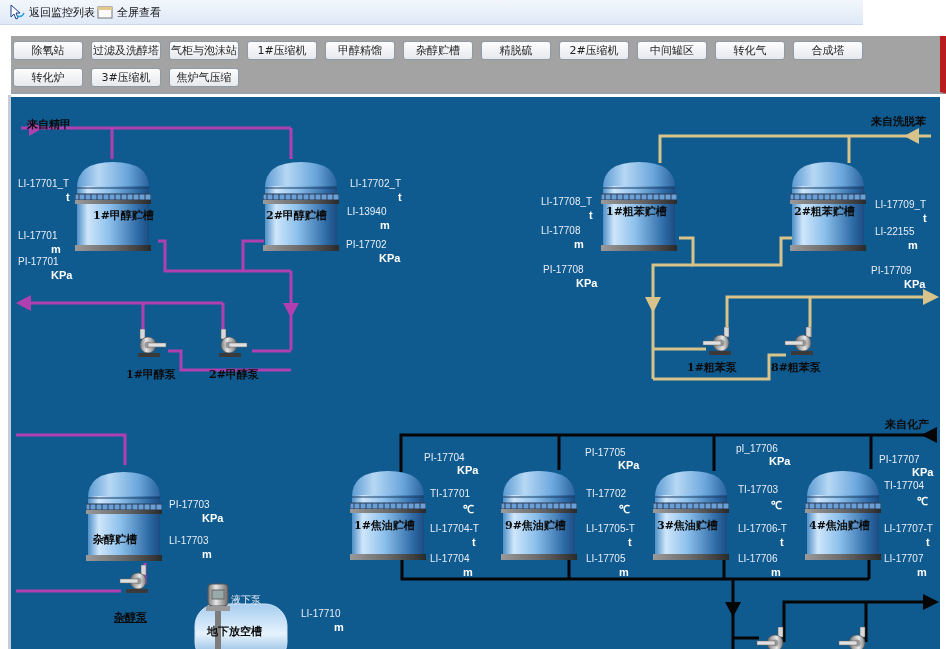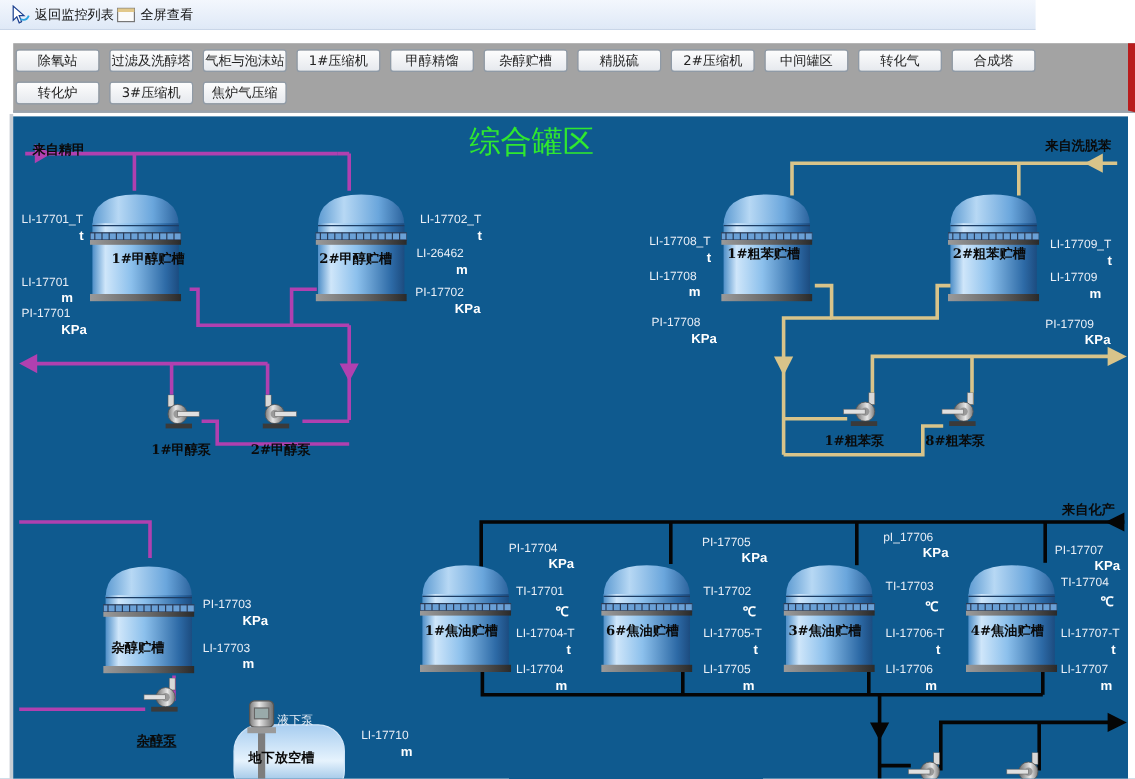--- a/index.html
+++ b/index.html
@@ -143,21 +143,20 @@
       <path d="M722 482 L722 552"></path>
       <path d="M773 545 L773 505 L920 505"></path>
       <path d="M855 545 L855 505"></path>
       <path d="M722 541 L748 541"></path>
     </g>
     <polygon points="926,330 926,346 910,338" fill="#050505"></polygon>
     <polygon points="714,505 730,505 722,520" fill="#050505"></polygon>
     <polygon points="912,497 912,513 928,505" fill="#050505"></polygon>
   </svg>
 
-  <div class="title" style="left:380px;top:4px;">综合罐区</div>
 
   <div class="flow" style="left:16px;top:20px;">来自精甲</div>
   <div class="flow" style="left:860px;top:17px;">来自洗脱苯</div>
   <div class="flow" style="left:874px;top:320px;">来自化产</div>
 
   <div id="tanks">
       <div class="tank" style="left: 64px; top: 63px;"><svg width="76" height="92">
           <path d="M2 28 Q2 2 38 2 Q74 2 74 28 Z" fill="url(#tankDome)"></path>
           <rect x="2" y="26" width="72" height="62" fill="url(#tankBody)"></rect>
           <line x1="2" y1="28" x2="74" y2="28" stroke="#1d3d63" stroke-width="1"></line>
@@ -244,58 +243,58 @@
   <div class="lbl" style="left:7px;top:81px;">LI-17701_T</div>
   <div class="unit" style="left:55px;top:94px;">t</div>
   <div class="lbl" style="left:7px;top:133px;">LI-17701</div>
   <div class="unit" style="left:40px;top:146px;">m</div>
   <div class="lbl" style="left:7px;top:159px;">PI-17701</div>
   <div class="unit" style="left:40px;top:172px;">KPa</div>
 
   <div class="tname" style="left:255px;top:111px;">2#甲醇贮槽</div>
   <div class="lbl" style="left:339px;top:81px;">LI-17702_T</div>
   <div class="unit" style="left:387px;top:94px;">t</div>
-  <div class="lbl" style="left:336px;top:109px;">LI-26462</div>
+  <div class="lbl" style="left:336px;top:109px;">LI-13940</div>
   <div class="unit" style="left:369px;top:122px;">m</div>
   <div class="lbl" style="left:335px;top:142px;">PI-17702</div>
   <div class="unit" style="left:368px;top:155px;">KPa</div>
 
   <div class="tname" style="left:595px;top:107px;">1#粗苯贮槽</div>
   <div class="lbl" style="left:530px;top:99px;">LI-17708_T</div>
   <div class="unit" style="left:578px;top:112px;">t</div>
   <div class="lbl" style="left:530px;top:128px;">LI-17708</div>
   <div class="unit" style="left:563px;top:141px;">m</div>
   <div class="lbl" style="left:532px;top:167px;">PI-17708</div>
   <div class="unit" style="left:565px;top:180px;">KPa</div>
 
   <div class="tname" style="left:783px;top:107px;">2#粗苯贮槽</div>
   <div class="lbl" style="left:864px;top:102px;">LI-17709_T</div>
   <div class="unit" style="left:912px;top:115px;">t</div>
-  <div class="lbl" style="left:864px;top:129px;">LI-17709</div>
+  <div class="lbl" style="left:864px;top:129px;">LI-22155</div>
   <div class="unit" style="left:897px;top:142px;">m</div>
   <div class="lbl" style="left:860px;top:168px;">PI-17709</div>
   <div class="unit" style="left:893px;top:181px;">KPa</div>
 
   <div class="tname" style="left:82px;top:435px;">杂醇贮槽</div>
   <div class="lbl" style="left:158px;top:402px;">PI-17703</div>
   <div class="unit" style="left:191px;top:415px;">KPa</div>
   <div class="lbl" style="left:158px;top:438px;">LI-17703</div>
   <div class="unit" style="left:191px;top:451px;">m</div>
 
   <div class="tname" style="left:343px;top:421px;">1#焦油贮槽</div>
   <div class="lbl" style="left:413px;top:355px;">PI-17704</div>
   <div class="unit" style="left:446px;top:367px;">KPa</div>
   <div class="lbl" style="left:419px;top:391px;">TI-17701</div>
   <div class="unit" style="left:452px;top:404px;">℃</div>
   <div class="lbl" style="left:419px;top:426px;">LI-17704-T</div>
   <div class="unit" style="left:461px;top:439px;">t</div>
   <div class="lbl" style="left:419px;top:456px;">LI-17704</div>
   <div class="unit" style="left:452px;top:469px;">m</div>
 
-  <div class="tname" style="left:494px;top:421px;">6#焦油贮槽</div>
+  <div class="tname" style="left:494px;top:421px;">9#焦油贮槽</div>
   <div class="lbl" style="left:574px;top:350px;">PI-17705</div>
   <div class="unit" style="left:607px;top:362px;">KPa</div>
   <div class="lbl" style="left:575px;top:391px;">TI-17702</div>
   <div class="unit" style="left:608px;top:404px;">℃</div>
   <div class="lbl" style="left:575px;top:426px;">LI-17705-T</div>
   <div class="unit" style="left:617px;top:439px;">t</div>
   <div class="lbl" style="left:575px;top:456px;">LI-17705</div>
   <div class="unit" style="left:608px;top:469px;">m</div>
 
   <div class="tname" style="left:646px;top:421px;">3#焦油贮槽</div>

